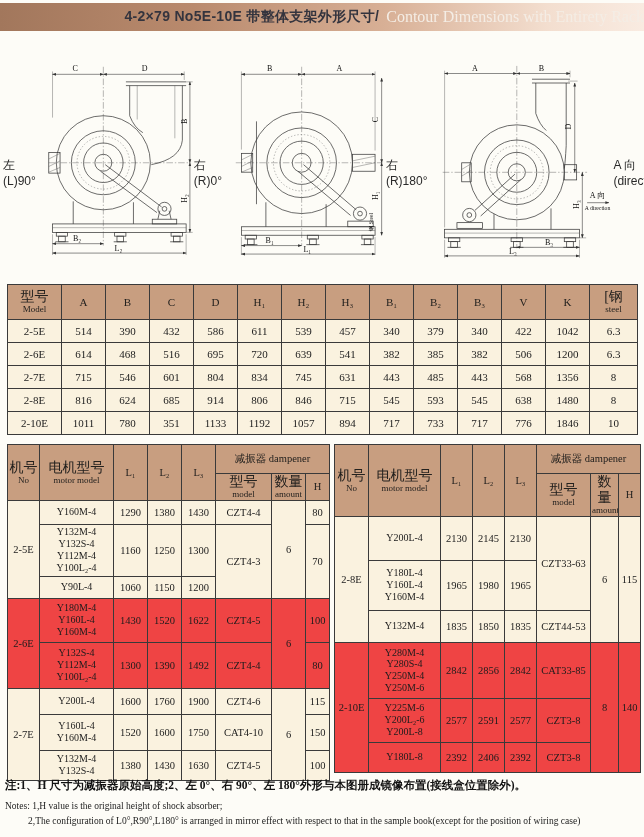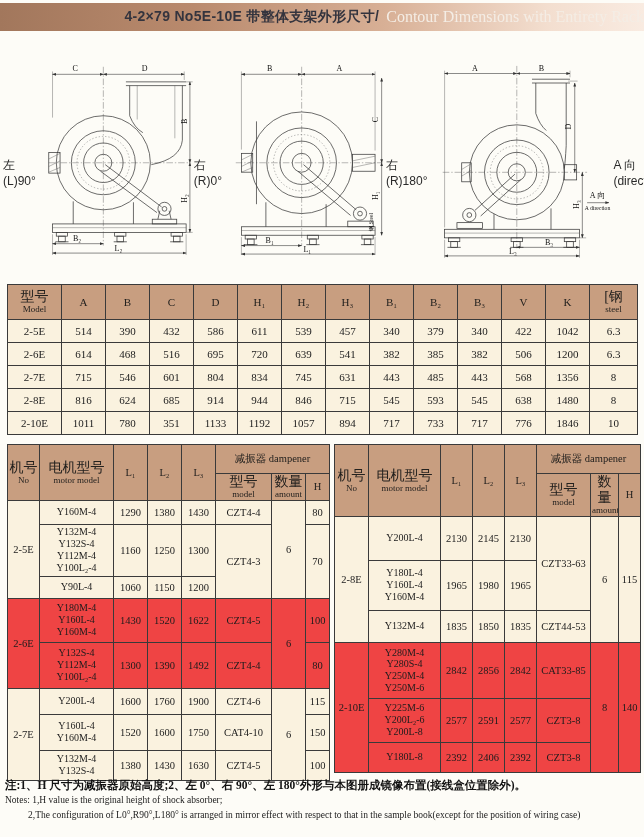--- a/index.html
+++ b/index.html
@@ -42,21 +42,21 @@
   .models{white-space:pre-line;line-height:1.18;font-size:10px;}
   tr.gray td{background:#ef4444;}
   .r22{height:22px}.r24{height:24px}.r26{height:26px}.r30{height:30px}
   .r32{height:32px}.r36{height:36px}.r44{height:44px}.r46{height:46px}
   .r50{height:50px}.r52{height:52px}.r56{height:56px}
   .hr1 th{height:28px;}
   .hr2 th{height:24px;}
   
   .notes{position:absolute;left:5px;top:778px;width:636px;}
   .note-zh{font-size:11.5px;line-height:1.3;color:#111;font-weight:bold;}
-  .note-en{font-size:9.5px;line-height:1.3;color:#222;margin-top:1px;}
+  .note-en{font-size:9.5px;line-height:1.3;color:#222;margin-top:7px;}
   .note-en2{margin-left:23px;margin-top:3px;}
 </style>
 </head>
 <body>
 
 <div class="page">
 
   <div class="titlebar">
     <span class="zh">4-2×79 No5E-10E 带整体支架外形尺寸/</span>
     <span class="en">Contour Dimensions with Entirety Rack</span>
@@ -398,21 +398,21 @@
           <td>568</td>
           <td>1356</td>
           <td>8</td>
       </tr>
       <tr>
         <td>2-8E</td>
           <td>816</td>
           <td>624</td>
           <td>685</td>
           <td>914</td>
-          <td>944</td>
+          <td>806</td>
           <td>846</td>
           <td>715</td>
           <td>545</td>
           <td>593</td>
           <td>545</td>
           <td>638</td>
           <td>1480</td>
           <td>8</td>
       </tr>
       <tr>

